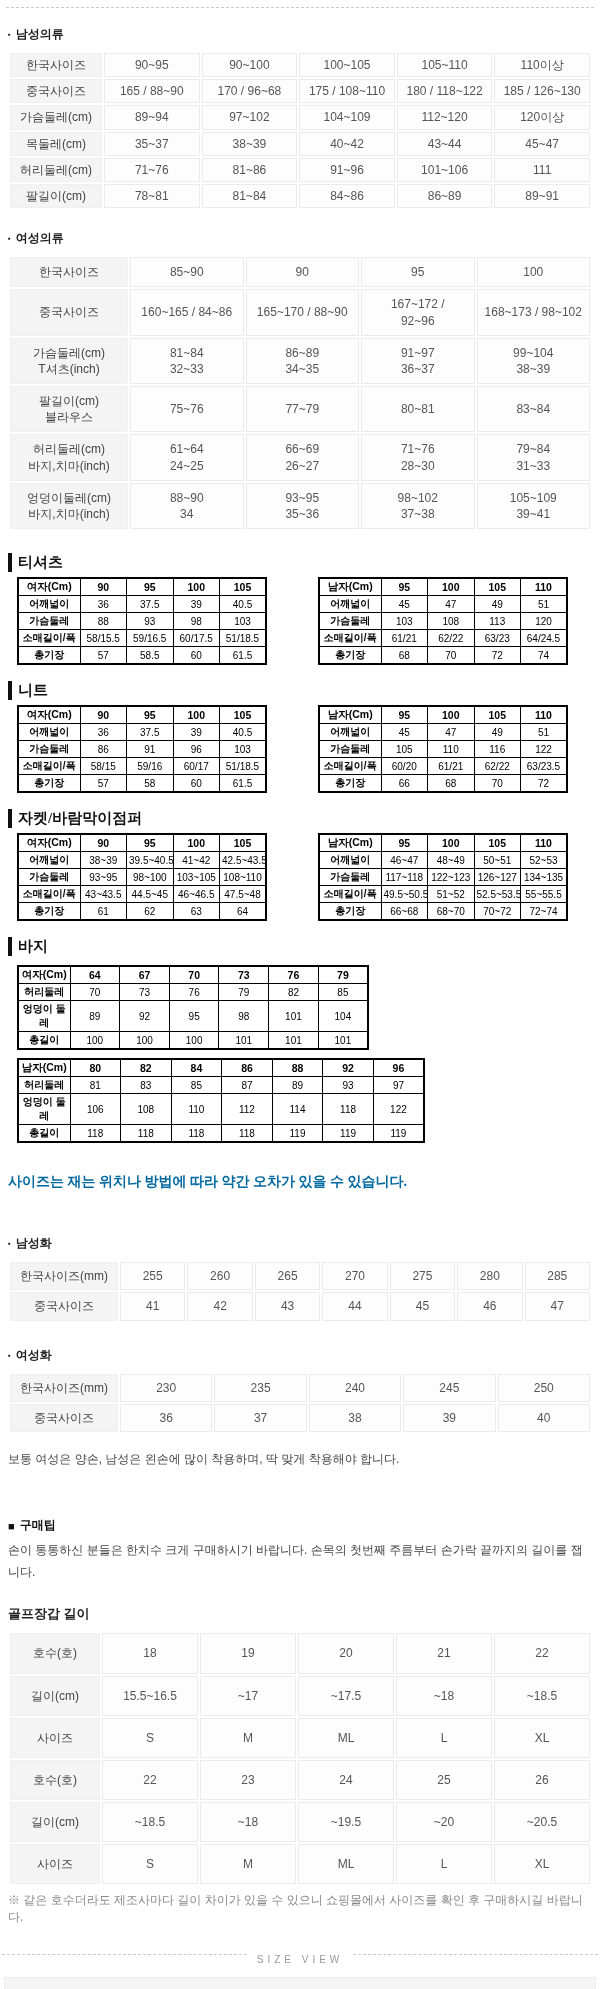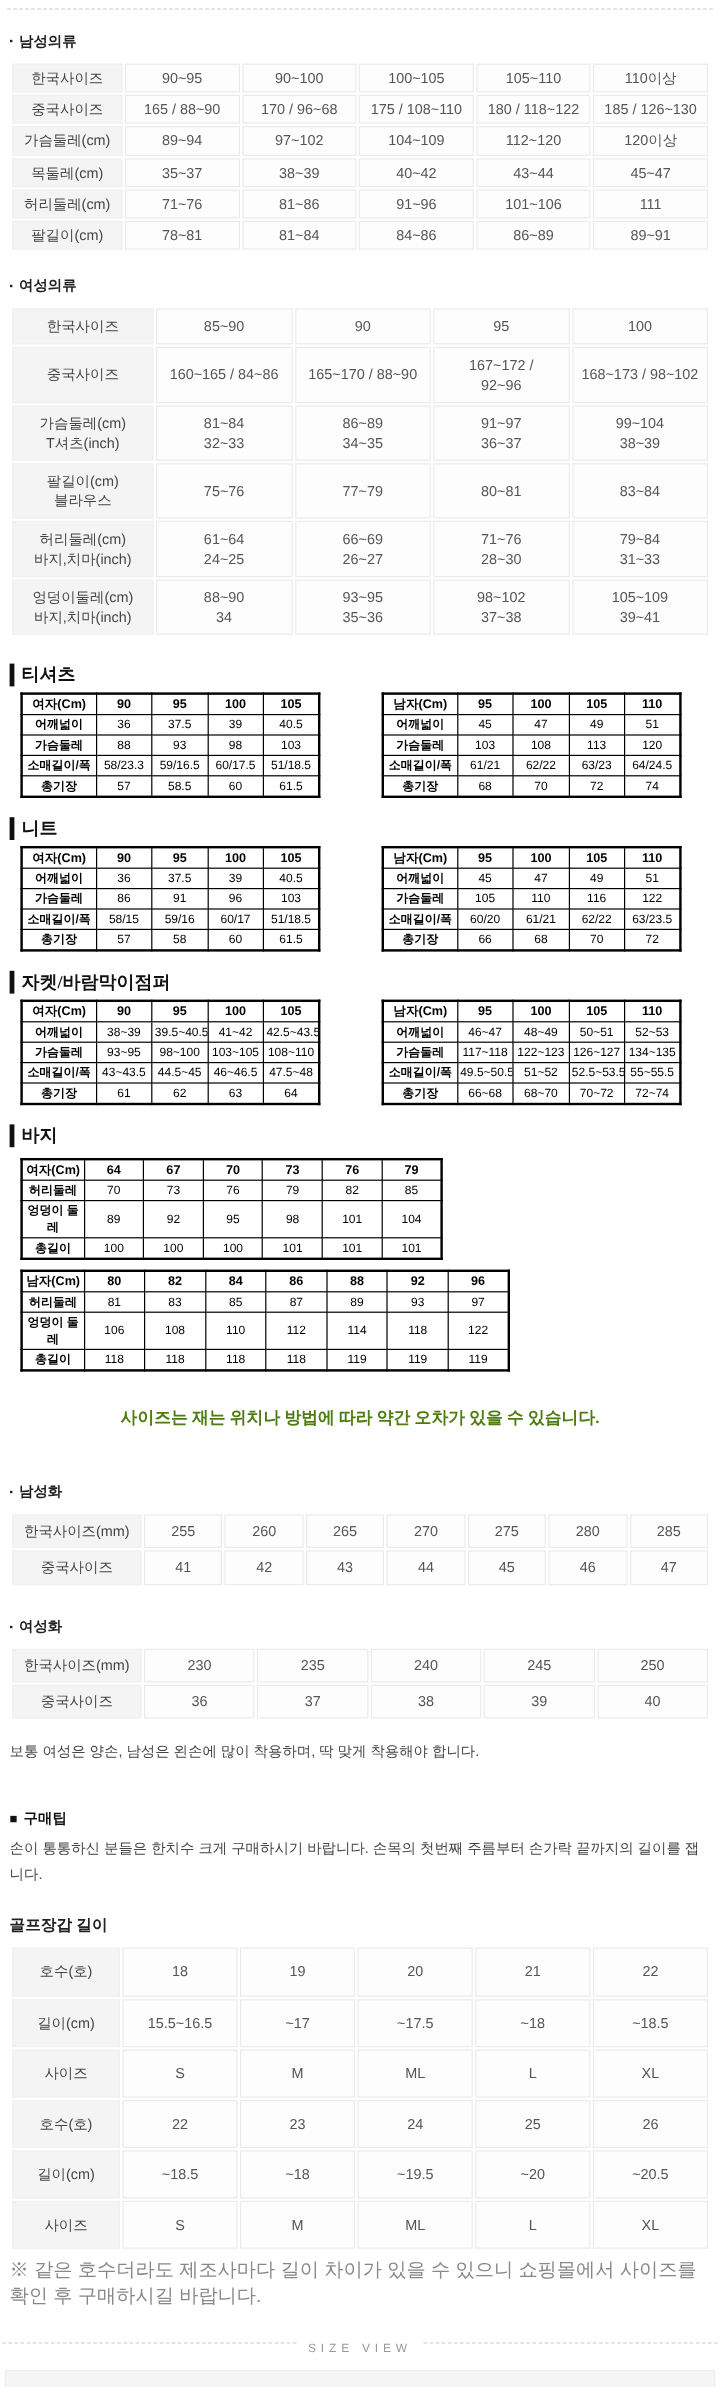--- a/index.html
+++ b/index.html
@@ -28,28 +28,28 @@
   .pair{display:flex;justify-content:space-between;padding-left:9px;padding-right:24px}
   .hard{border-collapse:collapse;border-spacing:0;border:2px solid #000;width:250px}
   .hard td{border:1px solid #000;background:#fff;font-size:10px;color:#000;text-align:center;
            padding:1px 2px;height:14px;overflow:hidden}
   .hard tr:first-child td{font-weight:bold;font-size:10.5px}
   .hard td:first-child{font-weight:bold;width:62px}
   .pants-w{width:352px;margin:4px 0 8px 9px}
   .pants-m{width:408px;margin:0 0 4px 9px}
   .pants-w td:first-child,.pants-m td:first-child{width:52px}
 
-  .center-note{text-align:center;font-weight:bold;font-size:14px;color:#4d7c0f;margin:26px 0 30px;
+  .center-note{text-align:left;font-weight:bold;font-size:14px;color:#0369a1;margin:26px 0 30px;
                font-family:"Liberation Serif",serif}
-  .body-text{font-size:12px;color:#444;margin:16px 0 12px;line-height:1.6}
+  .body-text{font-size:12px;color:#444;margin:16px 0 22px;line-height:1.6}
   .tip-head{font-size:12px;font-weight:bold;color:#111;margin:26px 0 6px;display:flex;align-items:center;gap:5px}
   .sq{font-size:11px}
   .tip-body{font-size:12px;color:#444;line-height:1.8;margin-bottom:14px}
   .golf-title{font-size:13px;font-weight:bold;color:#222;margin:8px 0 8px}
-  .small-note{font-size:16px;color:#888;margin:6px 0 14px}
+  .small-note{font-size:12px;color:#888;margin:6px 0 14px}
 
   .divider{display:flex;align-items:flex-start;gap:10px;color:#999;font-size:10px;letter-spacing:4px;margin:14px -6px 12px}
   .divider:before,.divider:after{content:"";flex:1;border-top:1px dashed #c9c9c9}
 
   .gbox{background:#f6f5f5;border:1px solid #edecec;display:flex;gap:10px;padding:12px 12px 10px;margin:0 -4px}
   .diagram{flex:1;display:flex;flex-direction:column;justify-content:flex-end}
   .meas{width:238px;display:flex;flex-direction:column}
   .unit{font-size:8.5px;color:#999;text-align:left;margin:2px 0 3px}
   .mtable{border-collapse:collapse;border-spacing:0;width:100%}
   .mtable td{border:1px solid #d8d6d6;font-size:10px;color:#666;text-align:center;padding:8px 3px;background:#fff}
@@ -208,21 +208,21 @@
           </tr>
           <tr>
             <td>가슴둘레</td>
             <td>88</td>
             <td>93</td>
             <td>98</td>
             <td>103</td>
           </tr>
           <tr>
             <td>소매길이/폭</td>
-            <td>58/23.3</td>
+            <td>58/15.5</td>
             <td>59/16.5</td>
             <td>60/17.5</td>
             <td>51/18.5</td>
           </tr>
           <tr>
             <td>총기장</td>
             <td>57</td>
             <td>58.5</td>
             <td>60</td>
             <td>61.5</td>

